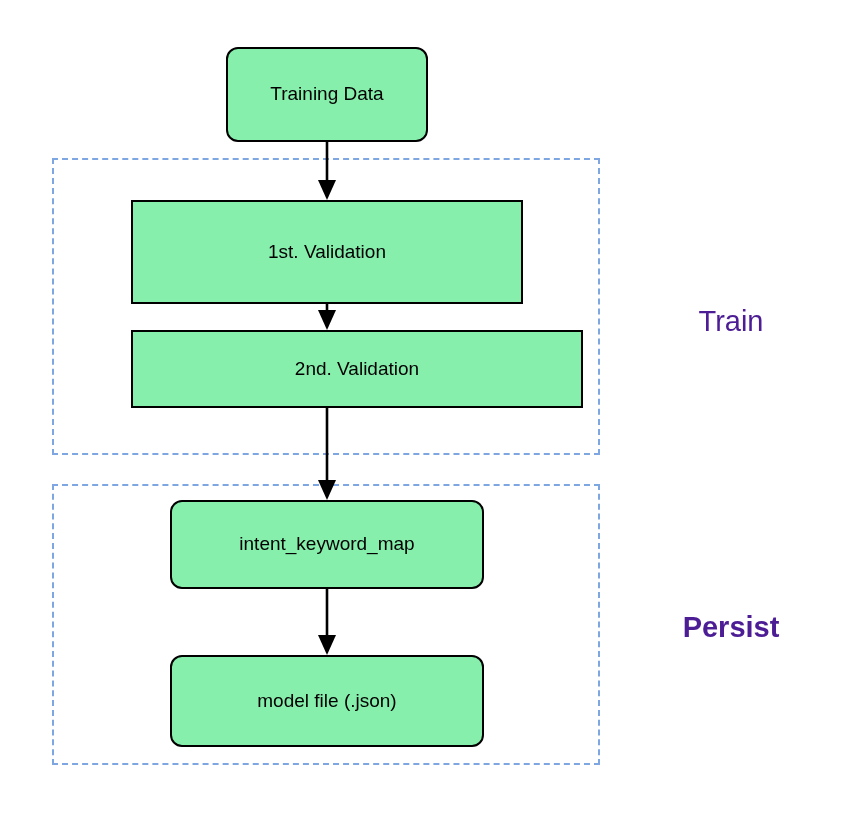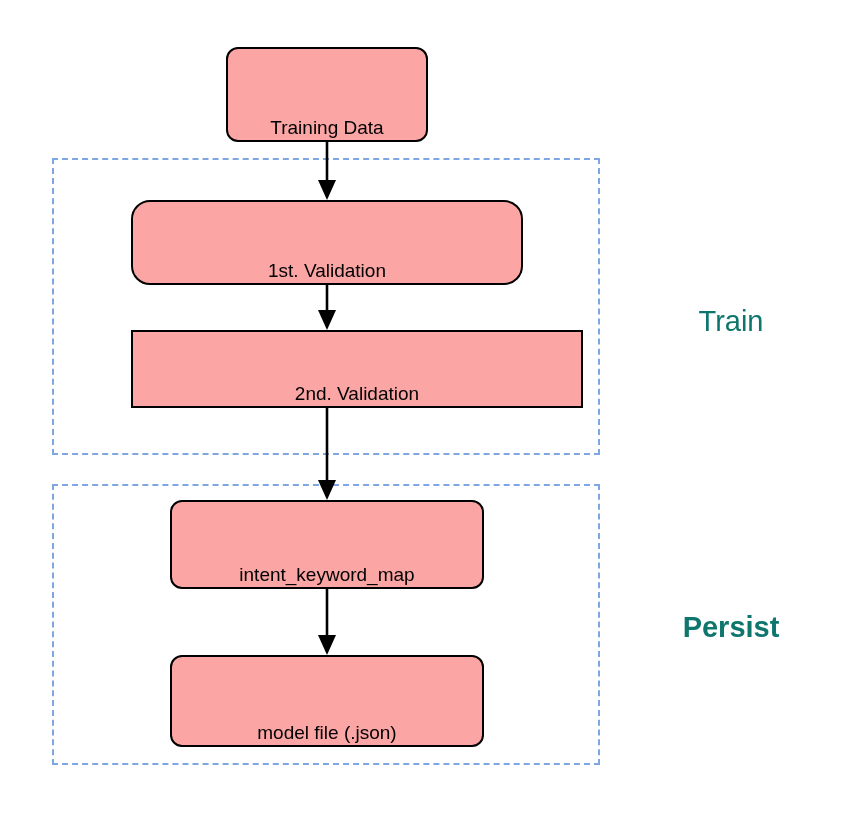--- a/index.html
+++ b/index.html
@@ -36,43 +36,43 @@
   #group-persist {
     left: 52px;
     top: 484px;
     width: 548px;
     height: 281px;
   }
   
   .group-label {
     position: absolute;
     font-size: 29px;
-    color: #0f766e;
+    color: #4c1d95;
     line-height: 1;
     white-space: nowrap;
     text-align: center;
     transform: translate(-50%, -50%);
   }
   #label-train {
     left: 731px;
     top: 321px;
   }
   #label-persist {
     left: 731px;
     top: 627px;
     font-weight: bold;
   }
   
   .node {
     position: absolute;
     box-sizing: border-box;
-    background: #fca5a5;
+    background: #86efac;
     border: 2.6px solid #000000;
     display: flex;
-    align-items: flex-end;
+    align-items: center;
     justify-content: center;
     text-align: center;
   }
   .node .node-label {
     font-size: 19px;
     color: #000000;
     line-height: 1.2;
     white-space: nowrap;
   }
   .node.rounded {
@@ -84,22 +84,21 @@
   #node-training-data {
     left: 226px;
     top: 47px;
     width: 202px;
     height: 95px;
   }
   #node-validation-1 {
     left: 131px;
     top: 200px;
     width: 392px;
-    height: 85px;
-    border-radius: 19px;
+    height: 104px;
   }
   #node-validation-2 {
     left: 131px;
     top: 330px;
     width: 452px;
     height: 78px;
   }
   #node-intent-keyword-map {
     left: 170px;
     top: 500px;

